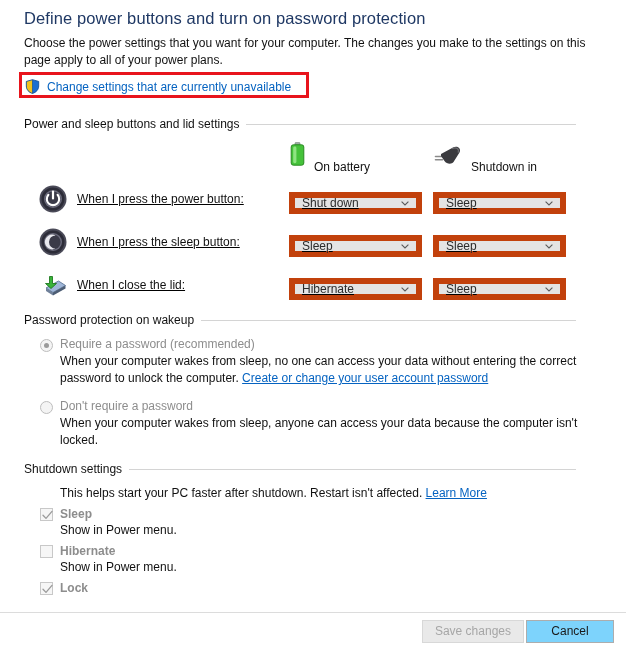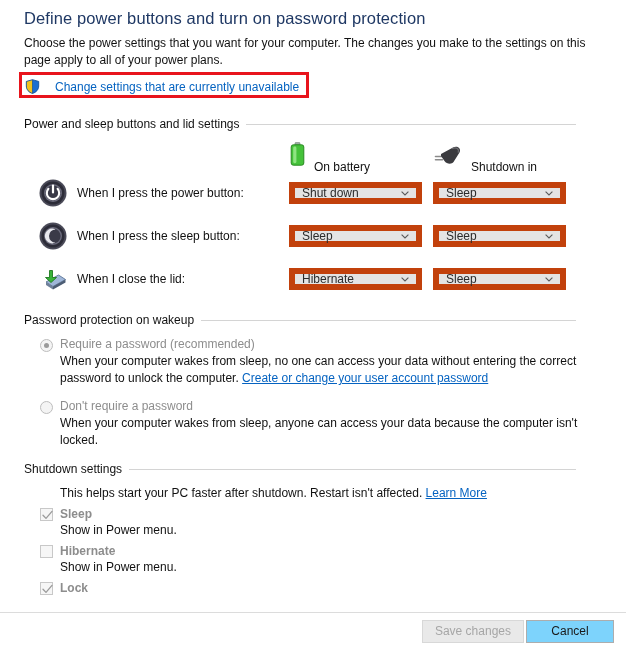--- a/index.html
+++ b/index.html
@@ -60,21 +60,21 @@
     position: absolute;
     left: -5px; top: -5px;
     width: 290px;
     height: 26px;
     border: 3px solid #e8141c;
     pointer-events: none;
   }
   .uac-row {
     display: flex;
     align-items: center;
-    gap: 15px;
+    gap: 7px;
     padding: 2px 4px 2px 1px;
   }
   .shield-icon { width: 15px; height: 15px; display: block; flex: none; }
   .uac-link {
     color: #0563c1;
     font-size: 12px;
     cursor: pointer;
     white-space: nowrap;
   }
 
@@ -114,22 +114,23 @@
     gap: 8px;
   }
   .col-head .ch-label { font-size: 12px; color: #111; white-space: nowrap; margin-top: 25px; }
 
   .battery-icon { width: 17px; height: 24px; flex: none; display: block; }
   .plug-icon { width: 30px; height: 22px; flex: none; display: block; }
 
   
   .setting-row {
     display: flex;
-    align-items: center;
+    align-items: flex-end;
     height: 43px;
+    text-decoration: underline;
   }
   .row-label-cell {
     width: 265px;
     flex: none;
     display: flex;
     align-items: center;
     gap: 9px;
     padding-left: 14px;
   }
   .row-icon { width: 30px; height: 30px; flex: none; display: block; }

